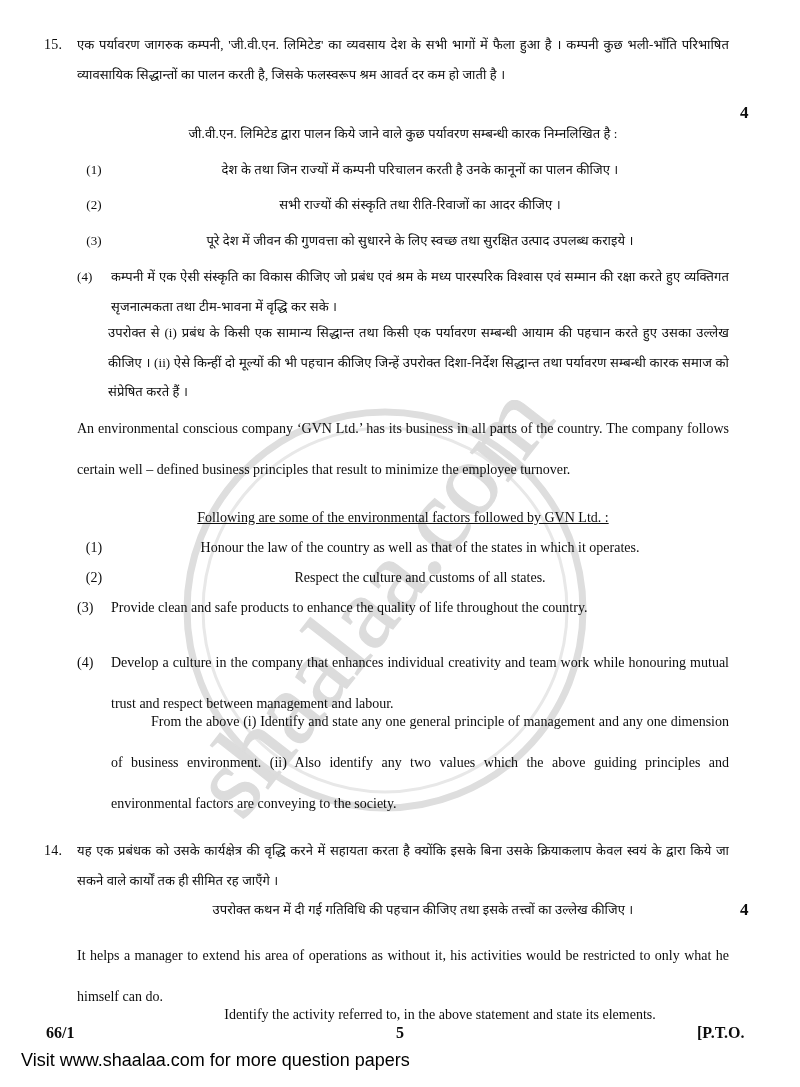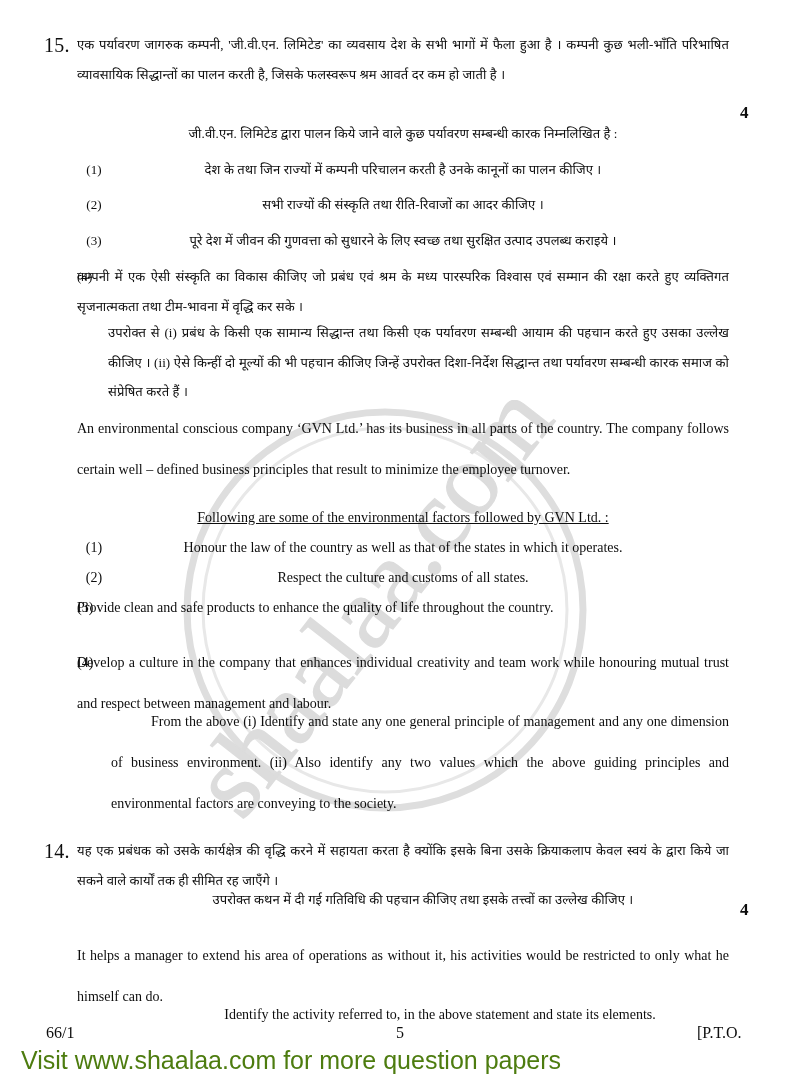--- a/index.html
+++ b/index.html
@@ -36,21 +36,21 @@
     z-index: 2;
   }
 
   .qblock { position: absolute; left: 0; right: 0; }
 
   .qnum {
     position: absolute;
     left: 44px;
     top: 0;
     width: 34px;
-    font-size: 20px;
+    font-size: 14px;
     line-height: 30px;
     letter-spacing: 0.2px;
   }
 
   .marks {
     position: absolute;
     left: 740px;
     font-weight: bold;
     font-size: 17px;
     line-height: 30px;
@@ -87,48 +87,49 @@
     left: 77px;
     width: 652px;
   }
   .li .mk {
     position: absolute;
     left: 0;
     top: 0;
     width: 34px;
   }
   .li .tx {
+    margin-left: 34px;
   }
   .indent-first-lg { text-indent: 40px; }
 
   
   #footer-rule {
     position: absolute;
     left: 0; right: 0;
     top: 1012px;
     height: 0;
   }
   .ft {
     position: absolute;
-    font-weight: normal;
+    font-weight: bold;
     font-size: 16px;
     line-height: 22px;
   }
   #ft-code { left: 46px; top: 1022px; }
   #ft-page { left: 0; width: 800px; top: 1022px; text-align: center; }
   #ft-pto  { left: 697px; top: 1022px; }
 
   #promo {
     position: absolute;
     left: 21px;
     top: 1048px;
     font-family: "Liberation Sans", "DejaVu Sans", sans-serif;
-    font-size: 25px;
+    font-size: 18px;
     line-height: 24px;
-    color: #4d7c0f;
+    color: #000000;
     white-space: nowrap;
   }
 </style>
 </head>
 <body>
 
 <div id="watermark">
   <svg viewBox="0 0 420 420" xmlns="http://www.w3.org/2000/svg" aria-hidden="true">
     <circle cx="210" cy="210" r="198" fill="none" stroke="#dedede" stroke-width="7"></circle>
     <circle cx="210" cy="210" r="182" fill="none" stroke="#e8e8e8" stroke-width="3"></circle>
@@ -198,21 +199,21 @@
   </div>
 
   <div class="qblock" style="top:836px;">
 
     <span class="qnum">14.</span>
 
     <span class="marks" style="top:59px;">4</span>
 
     <div class="para hi" style="top:0px;">यह एक प्रबंधक को उसके कार्यक्षेत्र की वृद्धि करने में सहायता करता है क्योंकि इसके बिना उसके क्रियाकलाप केवल स्वयं के द्वारा किये जा सकने वाले कार्यों तक ही सीमित रह जाएँगे ।</div>
 
-    <div class="para hi noj indent-first-lg" style="top:49px;">उपरोक्त कथन में दी गई गतिविधि की पहचान कीजिए तथा इसके तत्त्वों का उल्लेख कीजिए ।</div>
+    <div class="para hi noj indent-first-lg" style="top:59px;">उपरोक्त कथन में दी गई गतिविधि की पहचान कीजिए तथा इसके तत्त्वों का उल्लेख कीजिए ।</div>
 
     <div class="para en" style="top:99px;">It helps a manager to extend his area of operations as without it, his activities would be restricted to only what he himself can do.</div>
 
     <div class="para en noj indent-first-lg" style="top:158px; left:111px; width:618px;">Identify the activity referred to, in the above statement and state its elements.</div>
   </div>
 
   <div id="footer-rule"></div>
 
   <span class="ft" id="ft-code">66/1</span>
 

